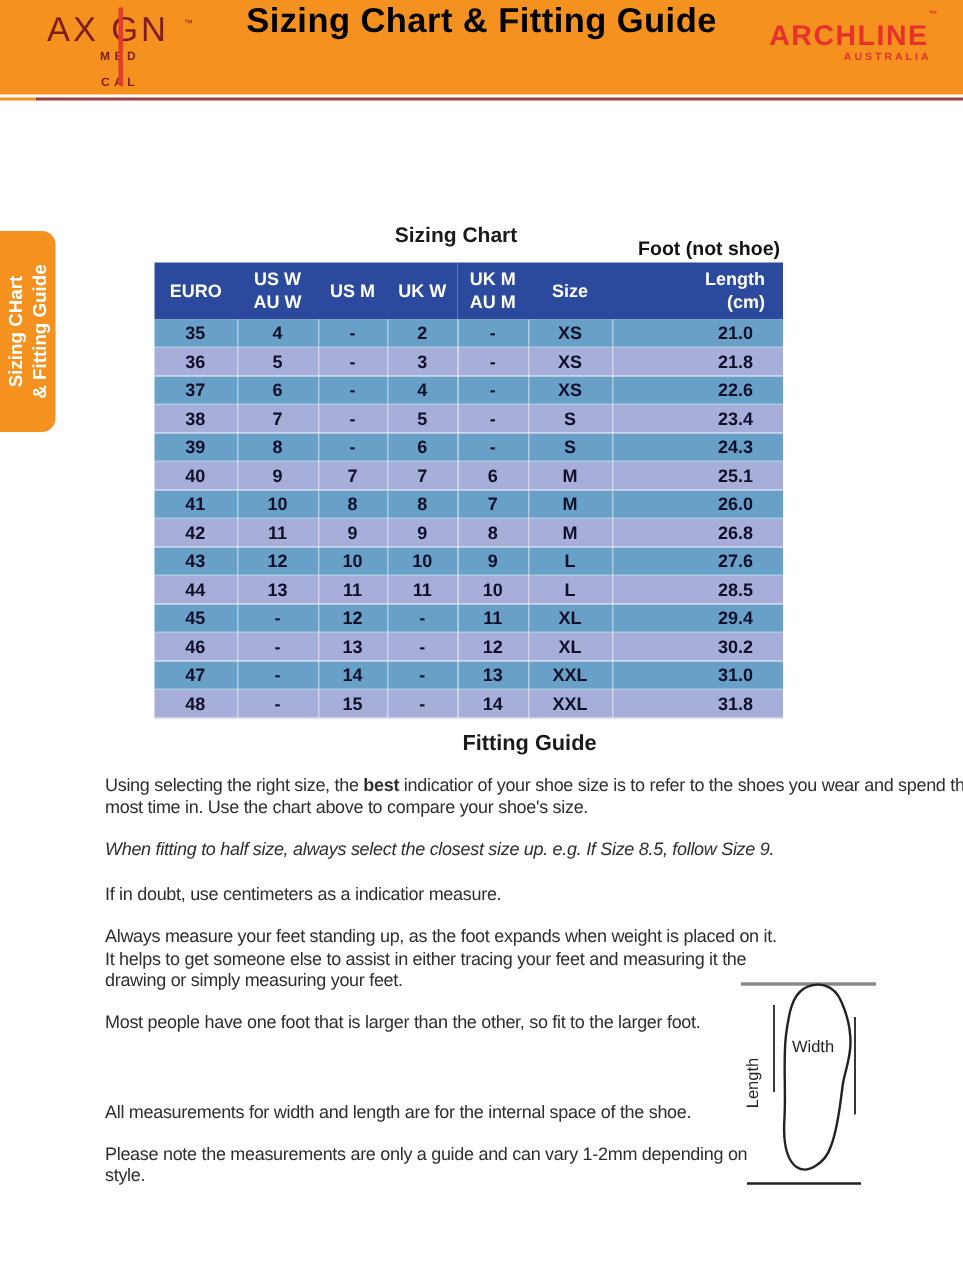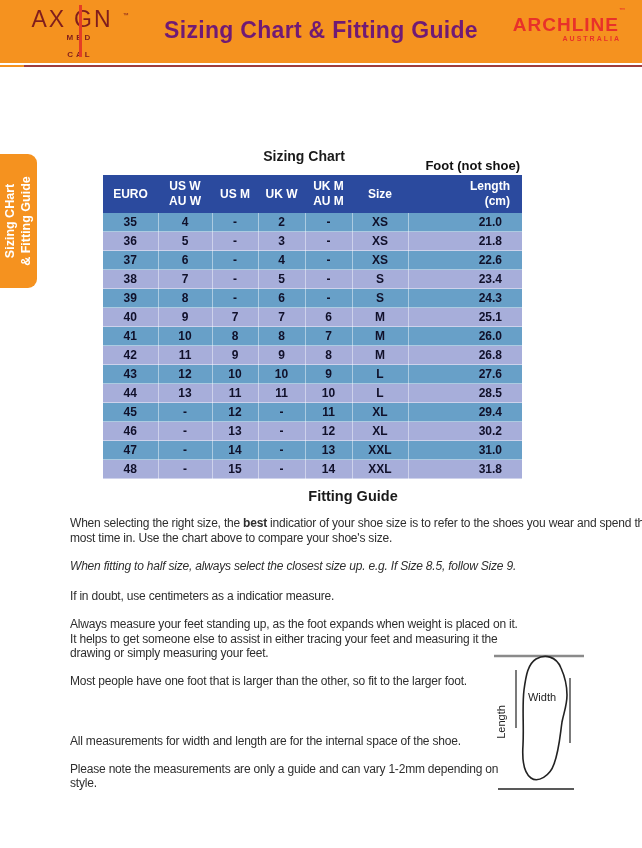--- a/index.html
+++ b/index.html
@@ -9,22 +9,22 @@
   
   .header-bar{position:absolute;top:0;left:0;width:642px;height:63px;background:var(--orange);}
   .brand-left{position:absolute;left:22px;top:8px;width:116px;text-align:center;color:#7f1d1d;}
   .brand-name{display:flex;justify-content:center;align-items:baseline;gap:8px;
               font-size:23px;letter-spacing:2px;line-height:1;}
   .brand-tm{font-size:6px;vertical-align:top;position:relative;top:-10px;left:2px;}
   .brand-sub{display:flex;justify-content:center;gap:9px;font-size:8px;font-weight:bold;
              letter-spacing:3px;margin-top:3px;line-height:1;flex-direction:column;}
   .brand-line{position:absolute;left:50%;top:-3px;height:52px;width:2.5px;margin-left:-1px;
               background:var(--line-red);}
-  .page-title{position:absolute;left:0;top:17px;width:100%;text-align:center;
-              font-size:23px;font-weight:bold;color:#701a75;letter-spacing:.3px;}
+  .page-title{position:absolute;left:0;top:0;width:100%;text-align:center;
+              font-size:23px;font-weight:bold;color:#000000;letter-spacing:.3px;}
   .brand-right{position:absolute;right:16px;top:15px;text-align:right;color:var(--brand-red);}
   .arch-name{font-size:19px;font-weight:bold;letter-spacing:1px;line-height:1;}
   .arch-tm{font-size:6px;vertical-align:top;position:relative;top:-8px;}
   .arch-sub{font-size:7px;font-weight:bold;letter-spacing:2px;margin-top:1px;padding-right:5px;}
 
   .rule{position:absolute;top:65px;left:0;width:642px;height:2px;display:flex;}
   .rule-orange{width:24px;background:var(--orange);}
   .rule-red{flex:1;background:var(--rule-red);}
 
   
@@ -255,21 +255,21 @@
           <td>-</td>
           <td>14</td>
           <td>XXL</td>
           <td>31.8</td>
         </tr>
       </tbody>
   </table>
 
   <div class="content">
     <div class="doc-h">Fitting Guide</div>
-    <p class="mb14"><span>When selecting the right size, the </span><b>best</b><span> indicatior of your shoe size is to refer to the shoes you wear and spend the most time in. Use the chart above to compare your shoe's size.</span></p>
+    <p class="mb14"><span>Using selecting the right size, the </span><b>best</b><span> indicatior of your shoe size is to refer to the shoes you wear and spend the most time in. Use the chart above to compare your shoe's size.</span></p>
     <p class="mb15">When fitting to half size, always select the closest size up. e.g. If Size 8.5, follow Size 9.</p>
 
     <p class="mb14">If in doubt, use centimeters as a indicatior measure.</p>
     <p class="narrow">Always measure your feet standing up, as the foot expands when weight is placed on it. It helps to get someone else to assist in either tracing your feet and measuring it the drawing or simply measuring your feet.</p>
     <p class="gap-lg">Most people have one foot that is larger than the other, so fit to the larger foot.</p>
     <p>All measurements for width and length are for the internal space of the shoe.</p>
     <p class="narrow">Please note the measurements are only a guide and can vary 1-2mm depending on style.</p>
   </div>
 
   <div class="foot-figure">

